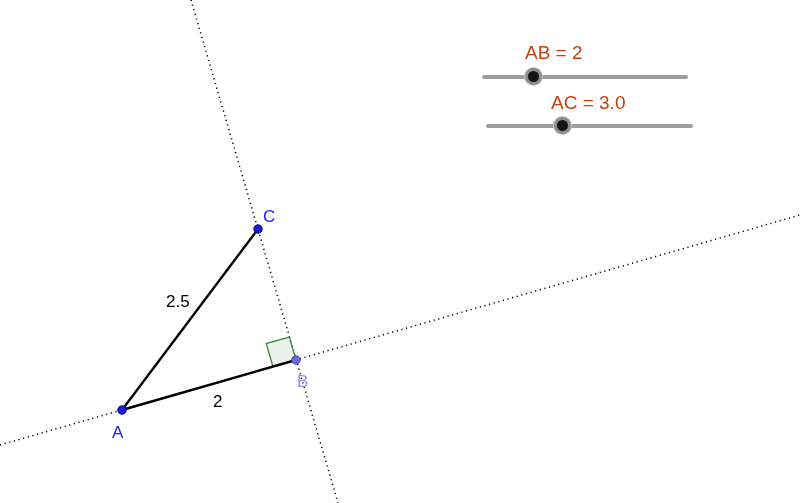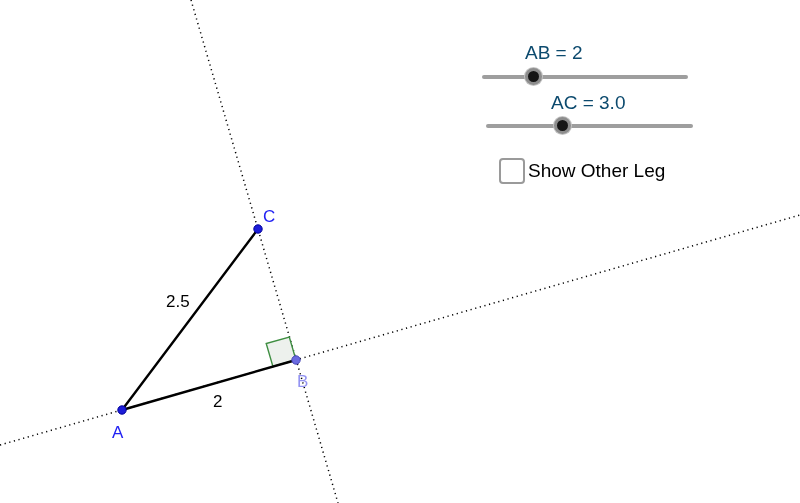--- a/index.html
+++ b/index.html
@@ -11,21 +11,21 @@
     background: #ffffff;
     overflow: hidden;
     font-family: "Liberation Sans", sans-serif;
   }
   .stage svg { position: absolute; left: 0; top: 0; }
 
   
   .slider-label {
     position: absolute;
     font-size: 19px;
-    color: #0c4a6e;
+    color: #c2410c;
     white-space: nowrap;
   }
   #slider-ab-label { left: 525px; top: 42px; }
   #slider-ac-label { left: 551px; top: 92px; }
 
   .slider-track {
     position: absolute;
     height: 4px;
     background: #9e9e9e;
     border-radius: 2px;
@@ -117,18 +117,14 @@
   </svg>
 
   <div class="slider-label" id="slider-ab-label">AB = 2</div>
   <div class="slider-track" id="slider-ab-track"></div>
   <div class="slider-thumb" id="slider-ab-thumb"></div>
 
   <div class="slider-label" id="slider-ac-label">AC = 3.0</div>
   <div class="slider-track" id="slider-ac-track"></div>
   <div class="slider-thumb" id="slider-ac-thumb"></div>
 
-  <div class="checkbox-row">
-    <div class="checkbox-box"></div>
-    <div class="checkbox-label">Show Other Leg</div>
-  </div>
 
 </div>
 
 </body></html>

